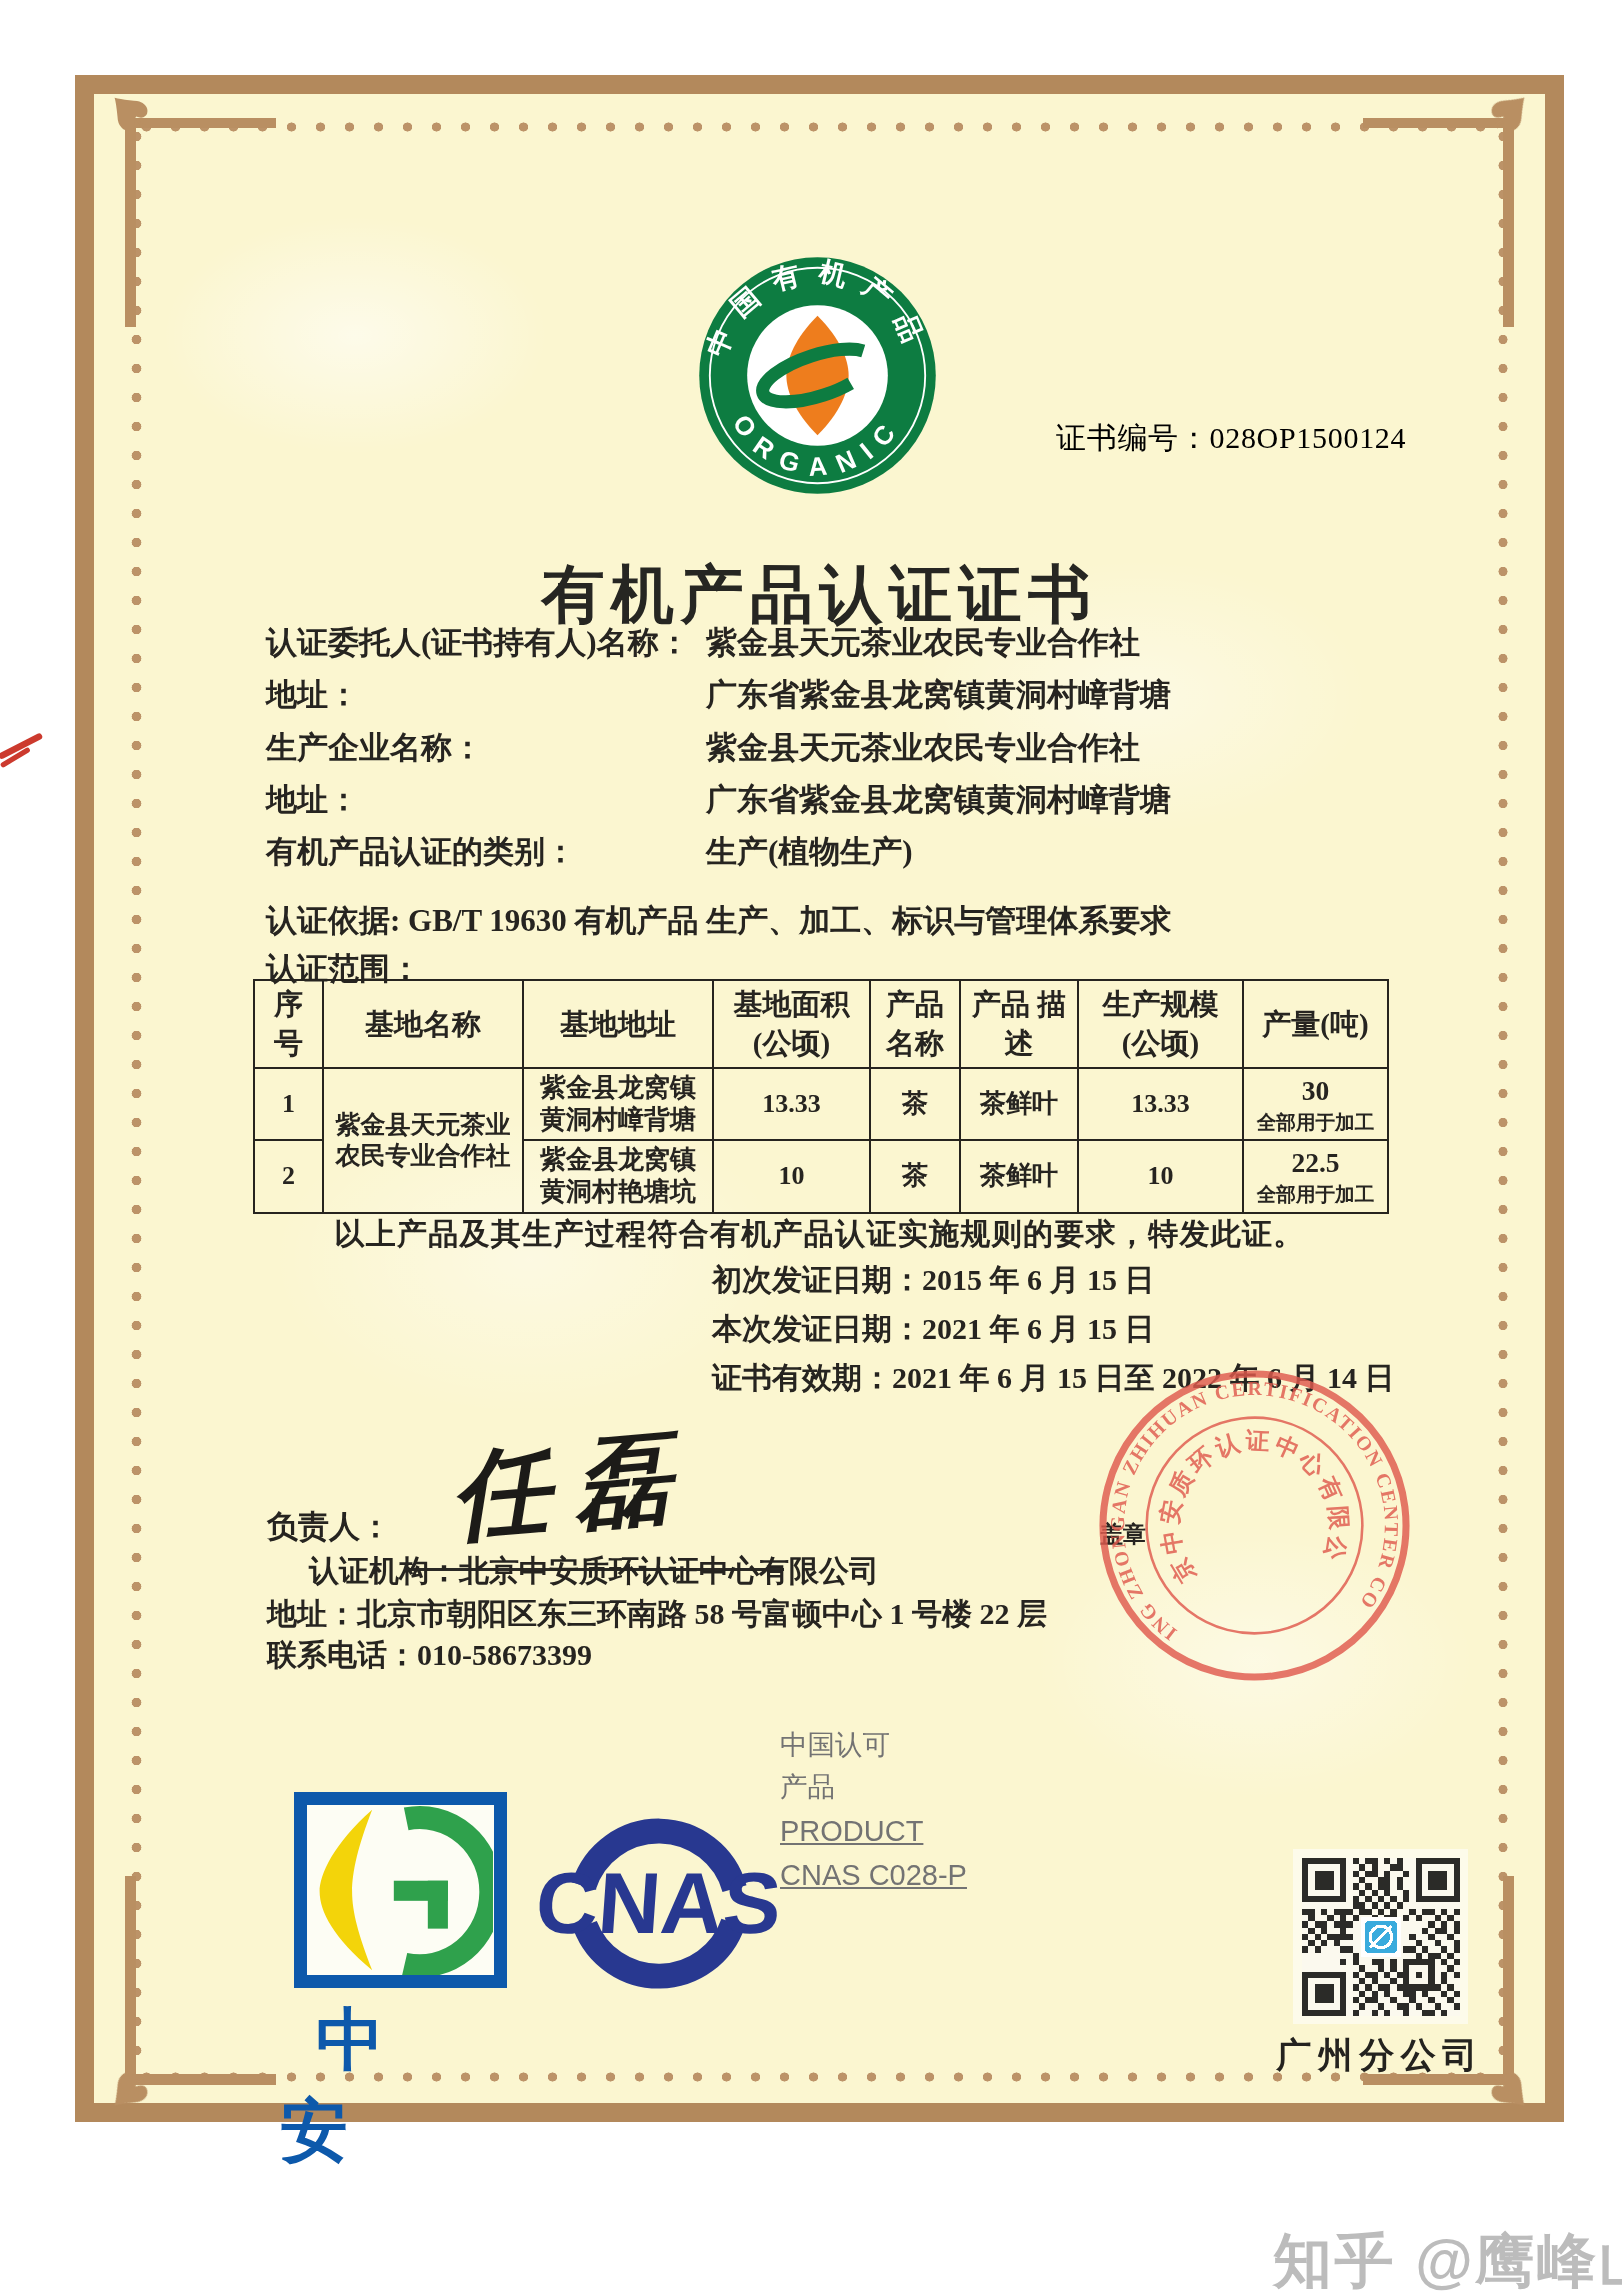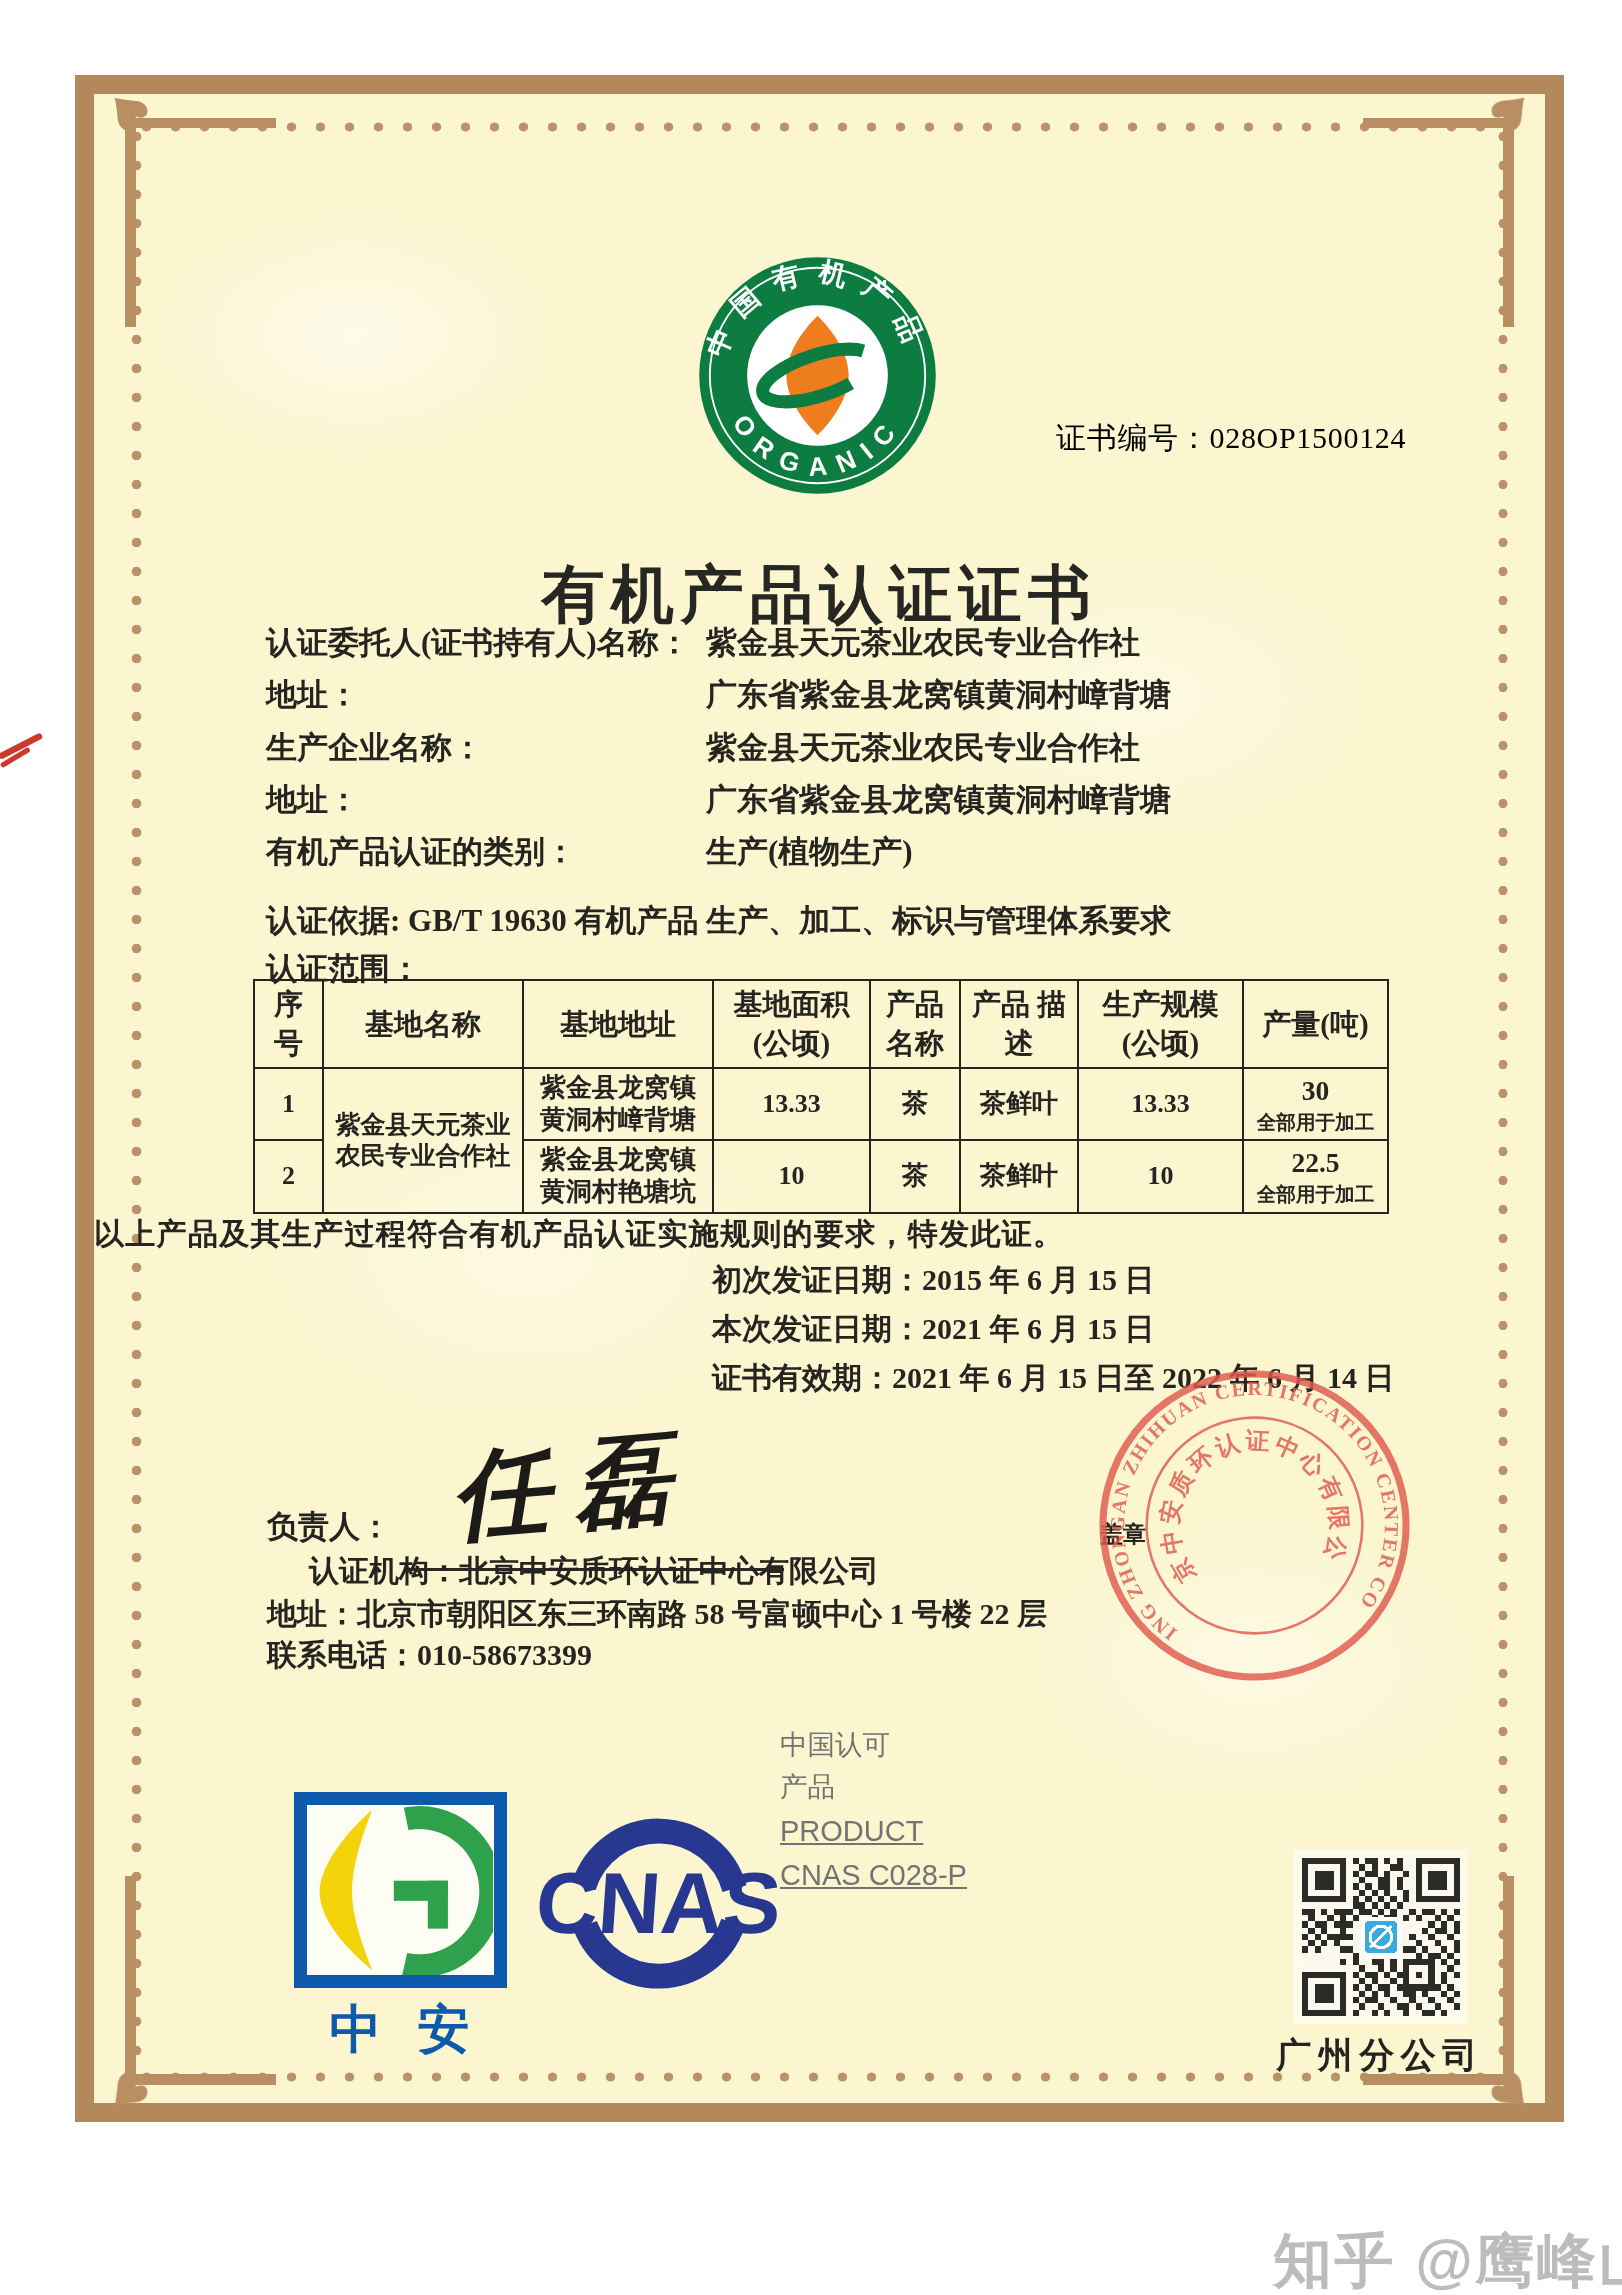--- a/index.html
+++ b/index.html
@@ -50,42 +50,42 @@
   
   .scope-table{position:absolute;left:159px;top:885px;width:1139px;}
   table{border-collapse:collapse;table-layout:fixed;width:1135px;border-radius:10px;}
   th,td{border:2px solid #26241f;text-align:center;vertical-align:middle;
         padding:2.6px 5.2px;word-break:break-all;}
   th{font-size:29px;font-weight:bold;height:81px;line-height:1.35;}
   td{font-size:26px;font-weight:600;height:64px;line-height:1.25;}
   td.base-name{font-size:25px;}
   .yield-main{font-size:27.5px;}
   .yield-note{font-size:19.6px;margin-top:2.6px;}
-  .table-note{position:absolute;left:0;top:1120px;width:100%;
+  .table-note{position:absolute;left:0;top:1120px;width:100%;text-align:center;
               font-size:30px;font-weight:600;letter-spacing:1.3px;}
 
   
   .date-line{position:absolute;left:618px;font-size:30px;font-weight:600;white-space:nowrap;}
 
   
   .leader-label{position:absolute;left:173px;top:1412px;font-size:31px;font-weight:600;}
   .signature{position:absolute;left:357px;top:1328px;font-size:98px;font-style:italic;
              font-weight:bold;letter-spacing:23.6px;color:#1c1b18;transform:rotate(-5deg);}
   .sig-line{position:absolute;left:314px;top:1474px;width:376px;height:3.3px;background:#2a2925;}
   .seal-label{position:absolute;left:1006px;top:1425px;font-size:23px;font-weight:600;}
   .agency-line{position:absolute;left:173px;font-size:30px;font-weight:600;white-space:nowrap;}
   .seal-stamp{position:absolute;left:1000px;top:1271px;width:321px;height:321px;
               opacity:.82;transform:rotate(-7deg);}
 
   
   .za-frame{position:absolute;left:200px;top:1698px;width:213px;height:196px;box-sizing:border-box;
             border:13px solid #0d59ab;background:#fdfdf4;}
-  .za-text{position:absolute;left:186px;top:1901px;width:239px;text-align:center;
+  .za-text{position:absolute;left:186px;top:1901px;width:239px;
            font-family:"Liberation Sans","DejaVu Sans",sans-serif;font-weight:bold;
-           font-size:52px;color:#0d59ab;letter-spacing:36px;text-indent:36px;}
+           font-size:68px;color:#0d59ab;letter-spacing:36px;text-indent:36px;}
   .cnas-logo{position:absolute;left:440px;top:1714px;width:249px;height:190px;}
   .accr{position:absolute;left:686px;top:1634px;font-size:27.5px;color:#737373;line-height:1.25;}
   .accr .ln{margin-bottom:7.9px;}
   .accr .en{font-family:"Liberation Sans","DejaVu Sans",sans-serif;font-size:29px;text-decoration:underline;}
   .qr-wrap{position:absolute;left:1199px;top:1755px;width:175px;height:175px;
            background:rgba(255,255,255,.55);padding:0;}
   .qr-wrap svg{position:absolute;left:8.5px;top:8.5px;}
   .branch{position:absolute;left:1178px;top:1938px;width:216px;text-align:center;
           font-size:35px;font-weight:600;letter-spacing:6.5px;color:#24231f;}
 

